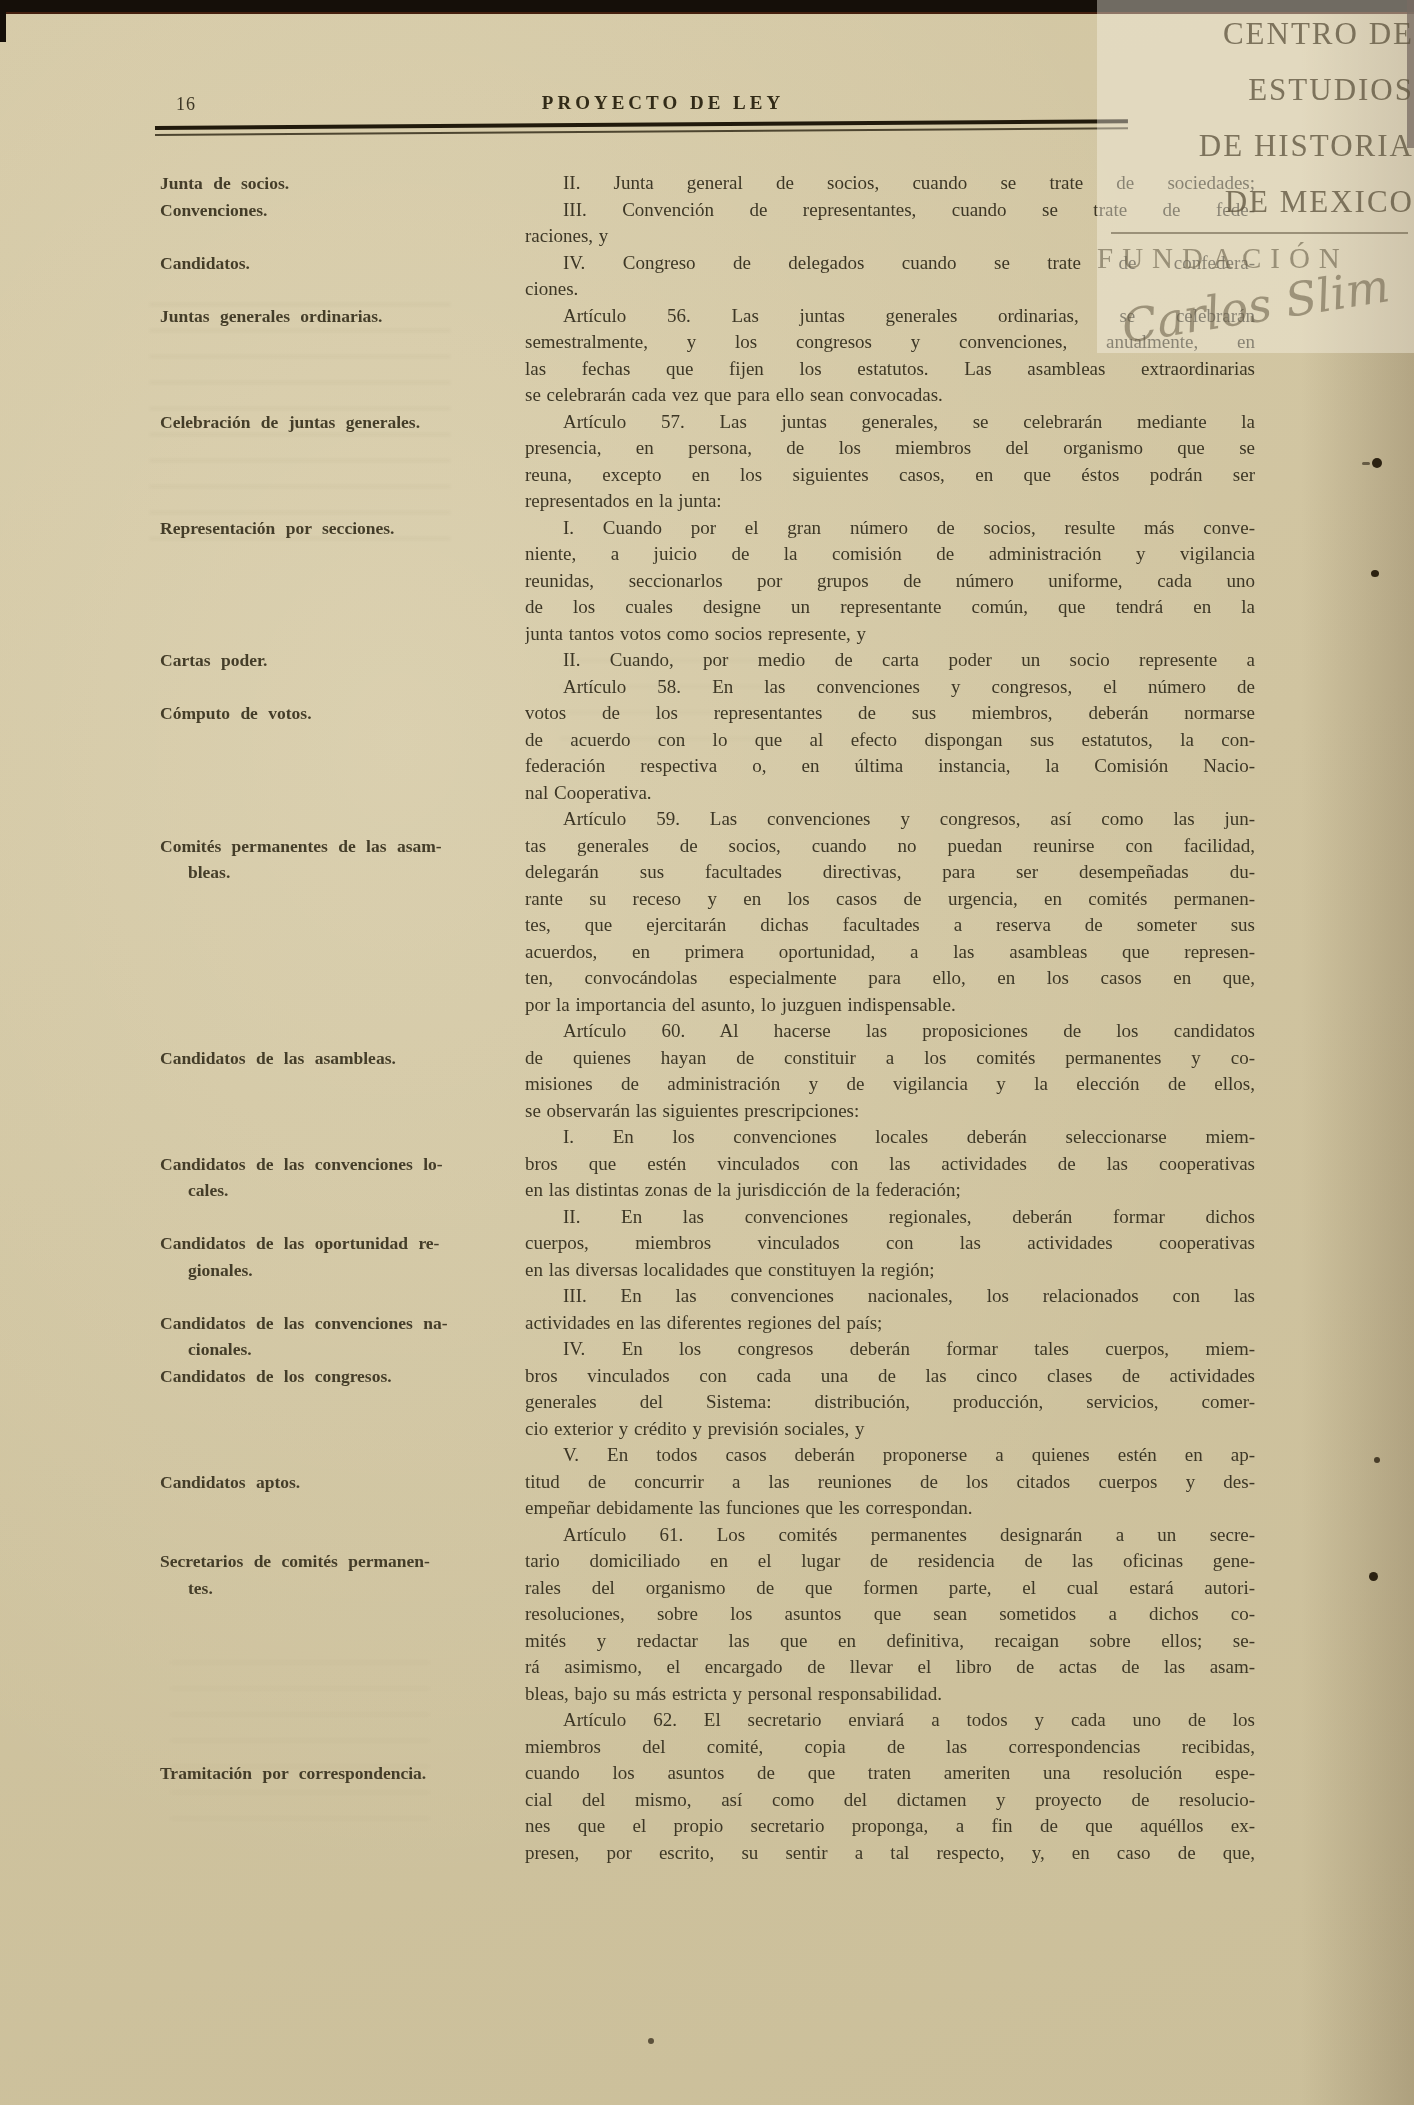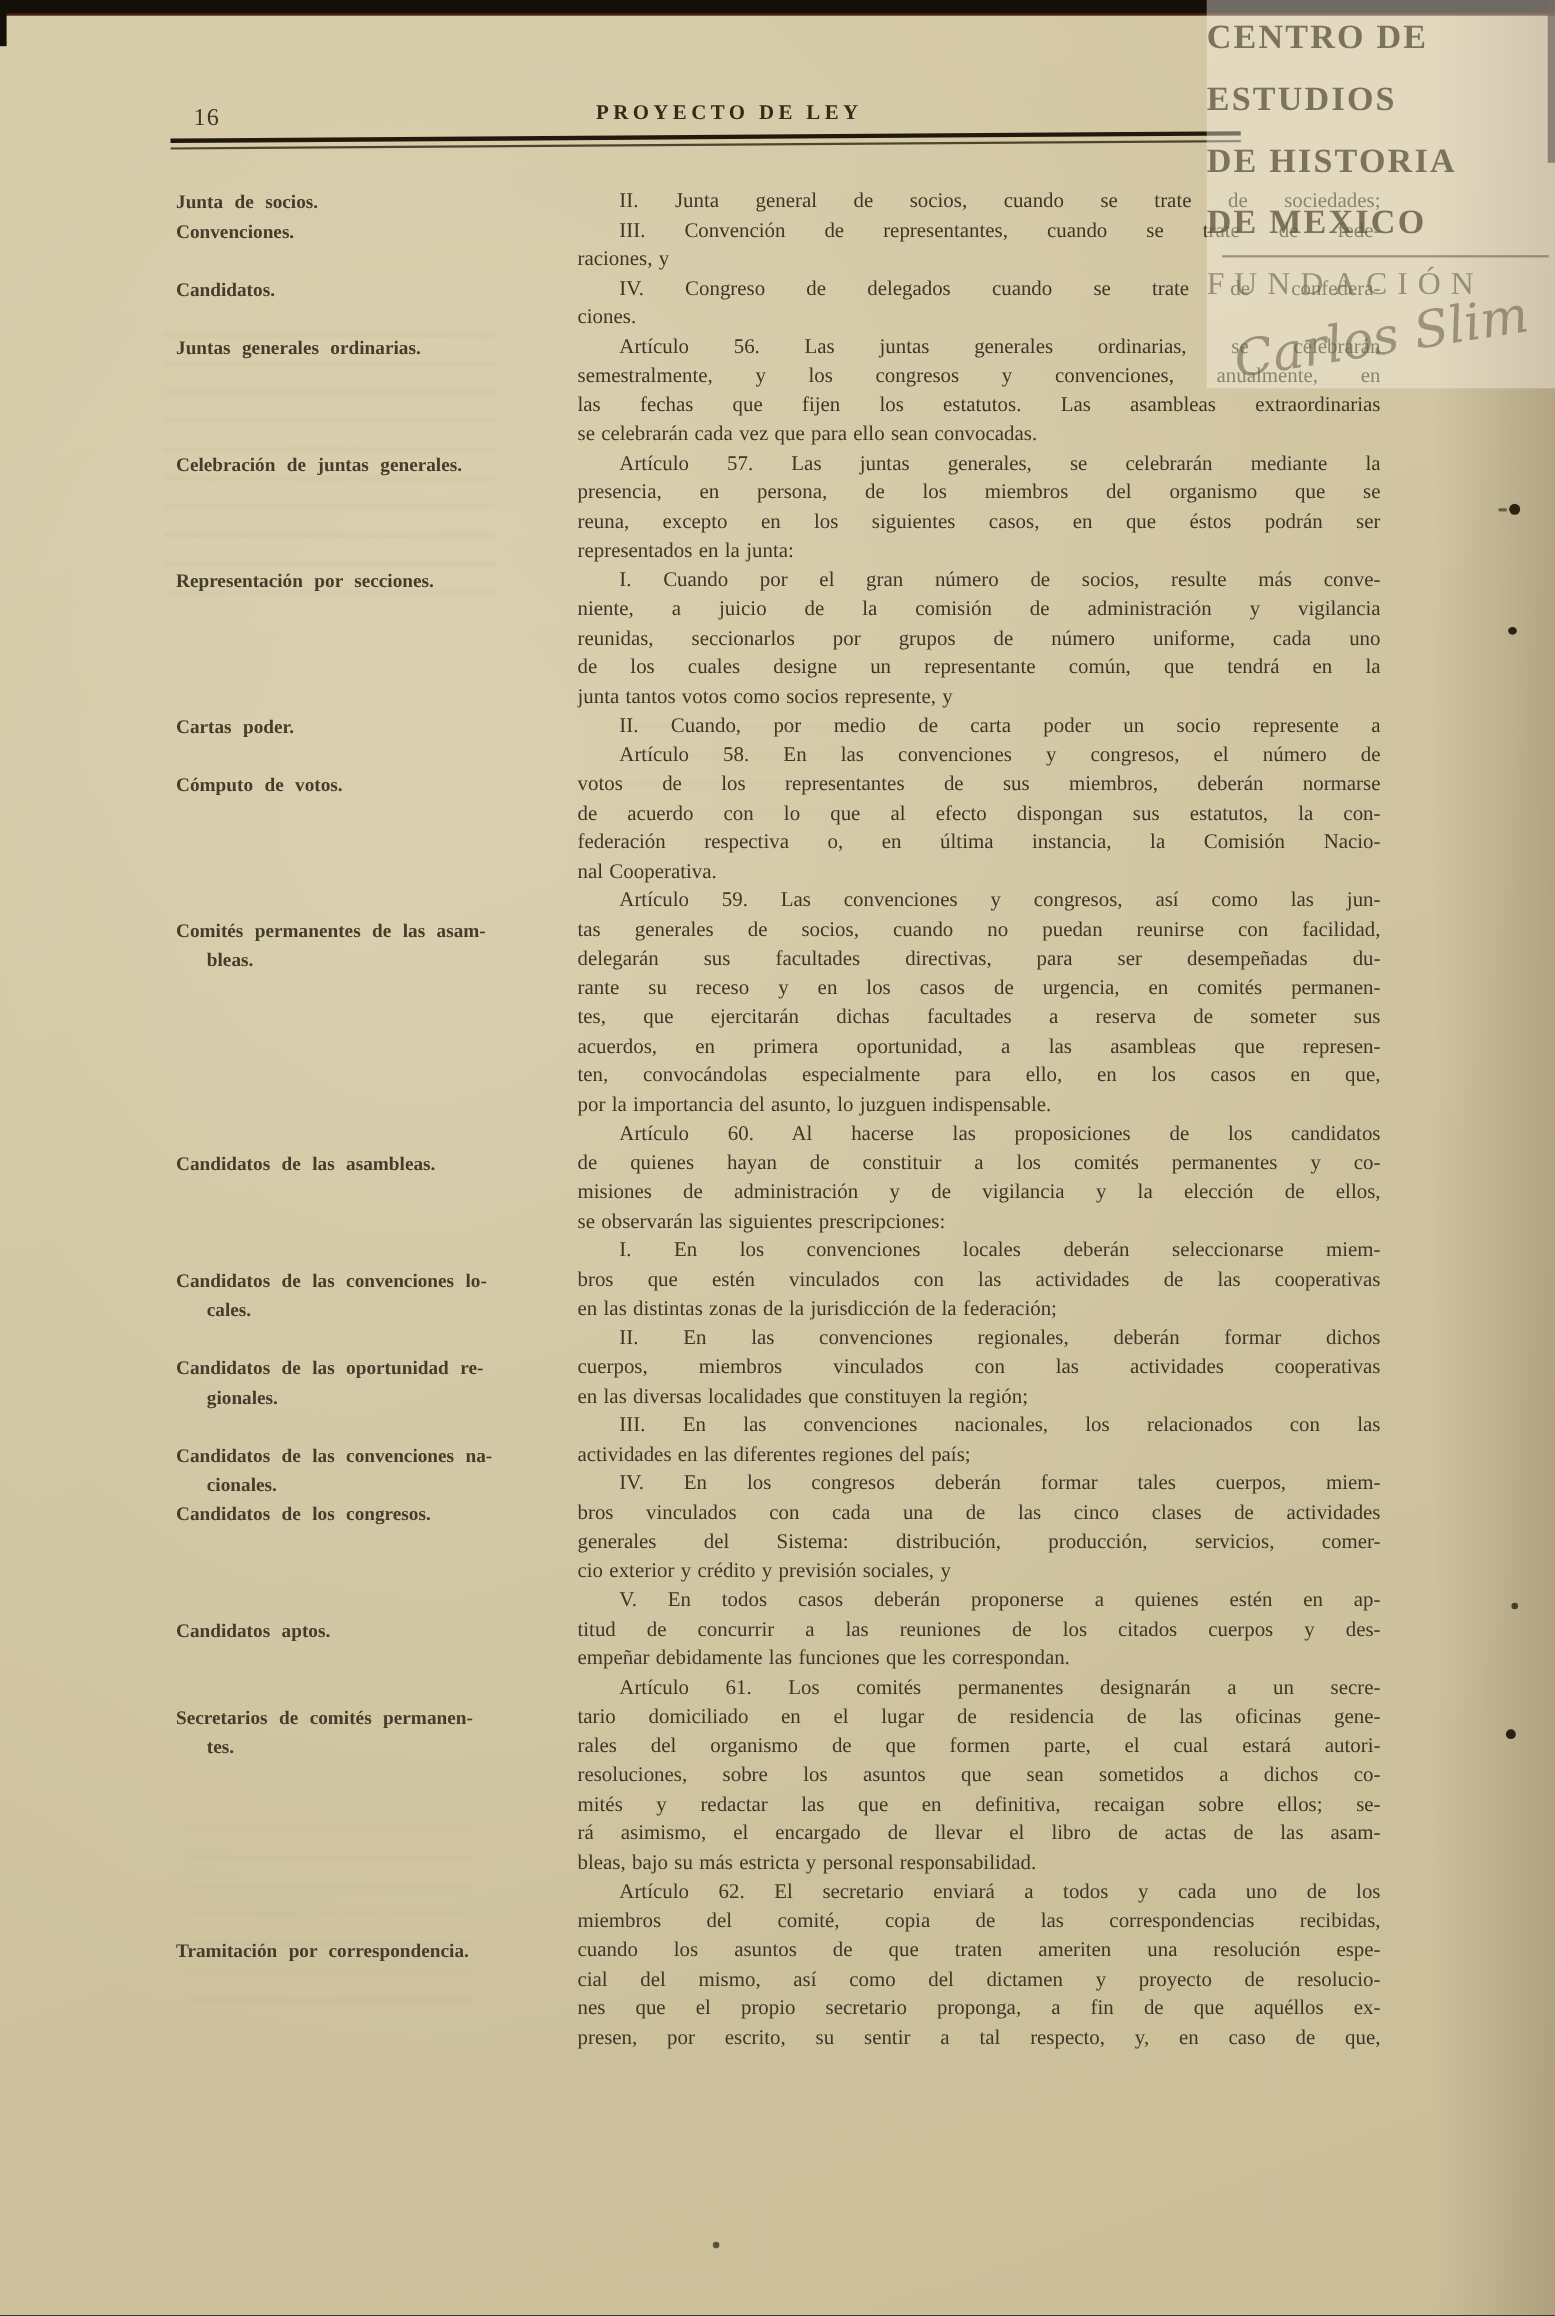--- a/index.html
+++ b/index.html
@@ -15,43 +15,43 @@
       linear-gradient(160deg, #d5c9a6 0%, #d0c4a0 45%, #cbbf9a 100%);
   }
   .edge-top { position:absolute; left:0; top:0; width:1414px; height:12px;
     background:#150f09; border-bottom:2px solid #45200f; }
   .corner-tl { position:absolute; left:0; top:0; width:6px; height:42px; background:#150f09; }
   .corner-tr { position:absolute; right:0; top:0; width:7px; height:148px; background:rgba(35,16,10,0.75); }
 
   .ghost { position:absolute; pointer-events:none; opacity:.5; filter:blur(1.6px);
     background:repeating-linear-gradient(0deg, rgba(110,95,60,0.10) 0 3px, rgba(0,0,0,0) 3px 26px); }
 
-  .page-num { position:absolute; left:176px; top:94px; font-size:22px; color:#3d3726; letter-spacing:1px; }
+  .page-num { position:absolute; left:176px; top:94px; font-size:18px; color:#3d3726; letter-spacing:1px; }
   .title { position:absolute; left:388px; top:92px; width:550px; text-align:center;
     font-size:19px; font-weight:bold; letter-spacing:4px; color:#322b18; }
   .rules { position:absolute; left:155px; top:126px; width:973px; transform:rotate(-0.4deg); transform-origin:left center; }
   .rule-thick { height:4px; background:#211a0c; }
   .rule-thin  { height:2px; background:#4d4530; margin-top:4px; }
 
   .margin-col { position:absolute; left:160px; top:170px; width:380px; }
   .note { position:absolute; left:0; width:380px; }
   .note-line { white-space:nowrap; font-weight:bold; font-size:17.5px; line-height:26.5px;
     color:#443d29; word-spacing:6px; }
   .note-line.cont { margin-left:28px; }
 
   .body-col { position:absolute; left:525px; top:170px; width:730px; }
   .tline { height:26.5px; line-height:26.5px; overflow:hidden; text-align:justify;
     font-size:19px; color:#3d3726; word-spacing:1px; }
   .tline.ind { text-indent:38px; }
   .tline.j::after { content:""; display:inline-block; width:100%; height:0; }
 
   .wm { position:absolute; left:1097px; top:0; width:317px; height:353px;
     background:rgba(250,245,232,0.40); pointer-events:none; }
-  .wm-line { text-align:left; font-size:31px; line-height:56px; height:56px;
-    letter-spacing:2px; color:rgba(96,86,64,0.78); font-family:"Liberation Serif", serif;font-weight:bold; }
+  .wm-line { text-align:right; font-size:31px; line-height:56px; height:56px;
+    letter-spacing:2px; color:rgba(96,86,64,0.78); font-family:"Liberation Serif", serif; }
   .wm-lines { padding-top:6px; }
   .wm-rule { height:2px; background:rgba(96,86,64,0.55); margin:2px 6px 0 14px; }
   .wm-foundation { text-align:left; font-family:Liberation Serif, serif;
     font-size:29px; letter-spacing:9px; color:rgba(108,98,76,0.62); margin-top:8px; white-space:nowrap; }
   .wm-signature { text-align:center; font-style:italic; font-size:46px;
     color:rgba(100,90,66,0.55); transform:rotate(-9deg); margin-top:4px;
     font-family:"DejaVu Serif", serif; white-space:nowrap; }
 
   .speck { position:absolute; background:#2c2212; border-radius:50%; }
   .s1 { left:1372px; top:458px;  width:10px; height:10px; }

